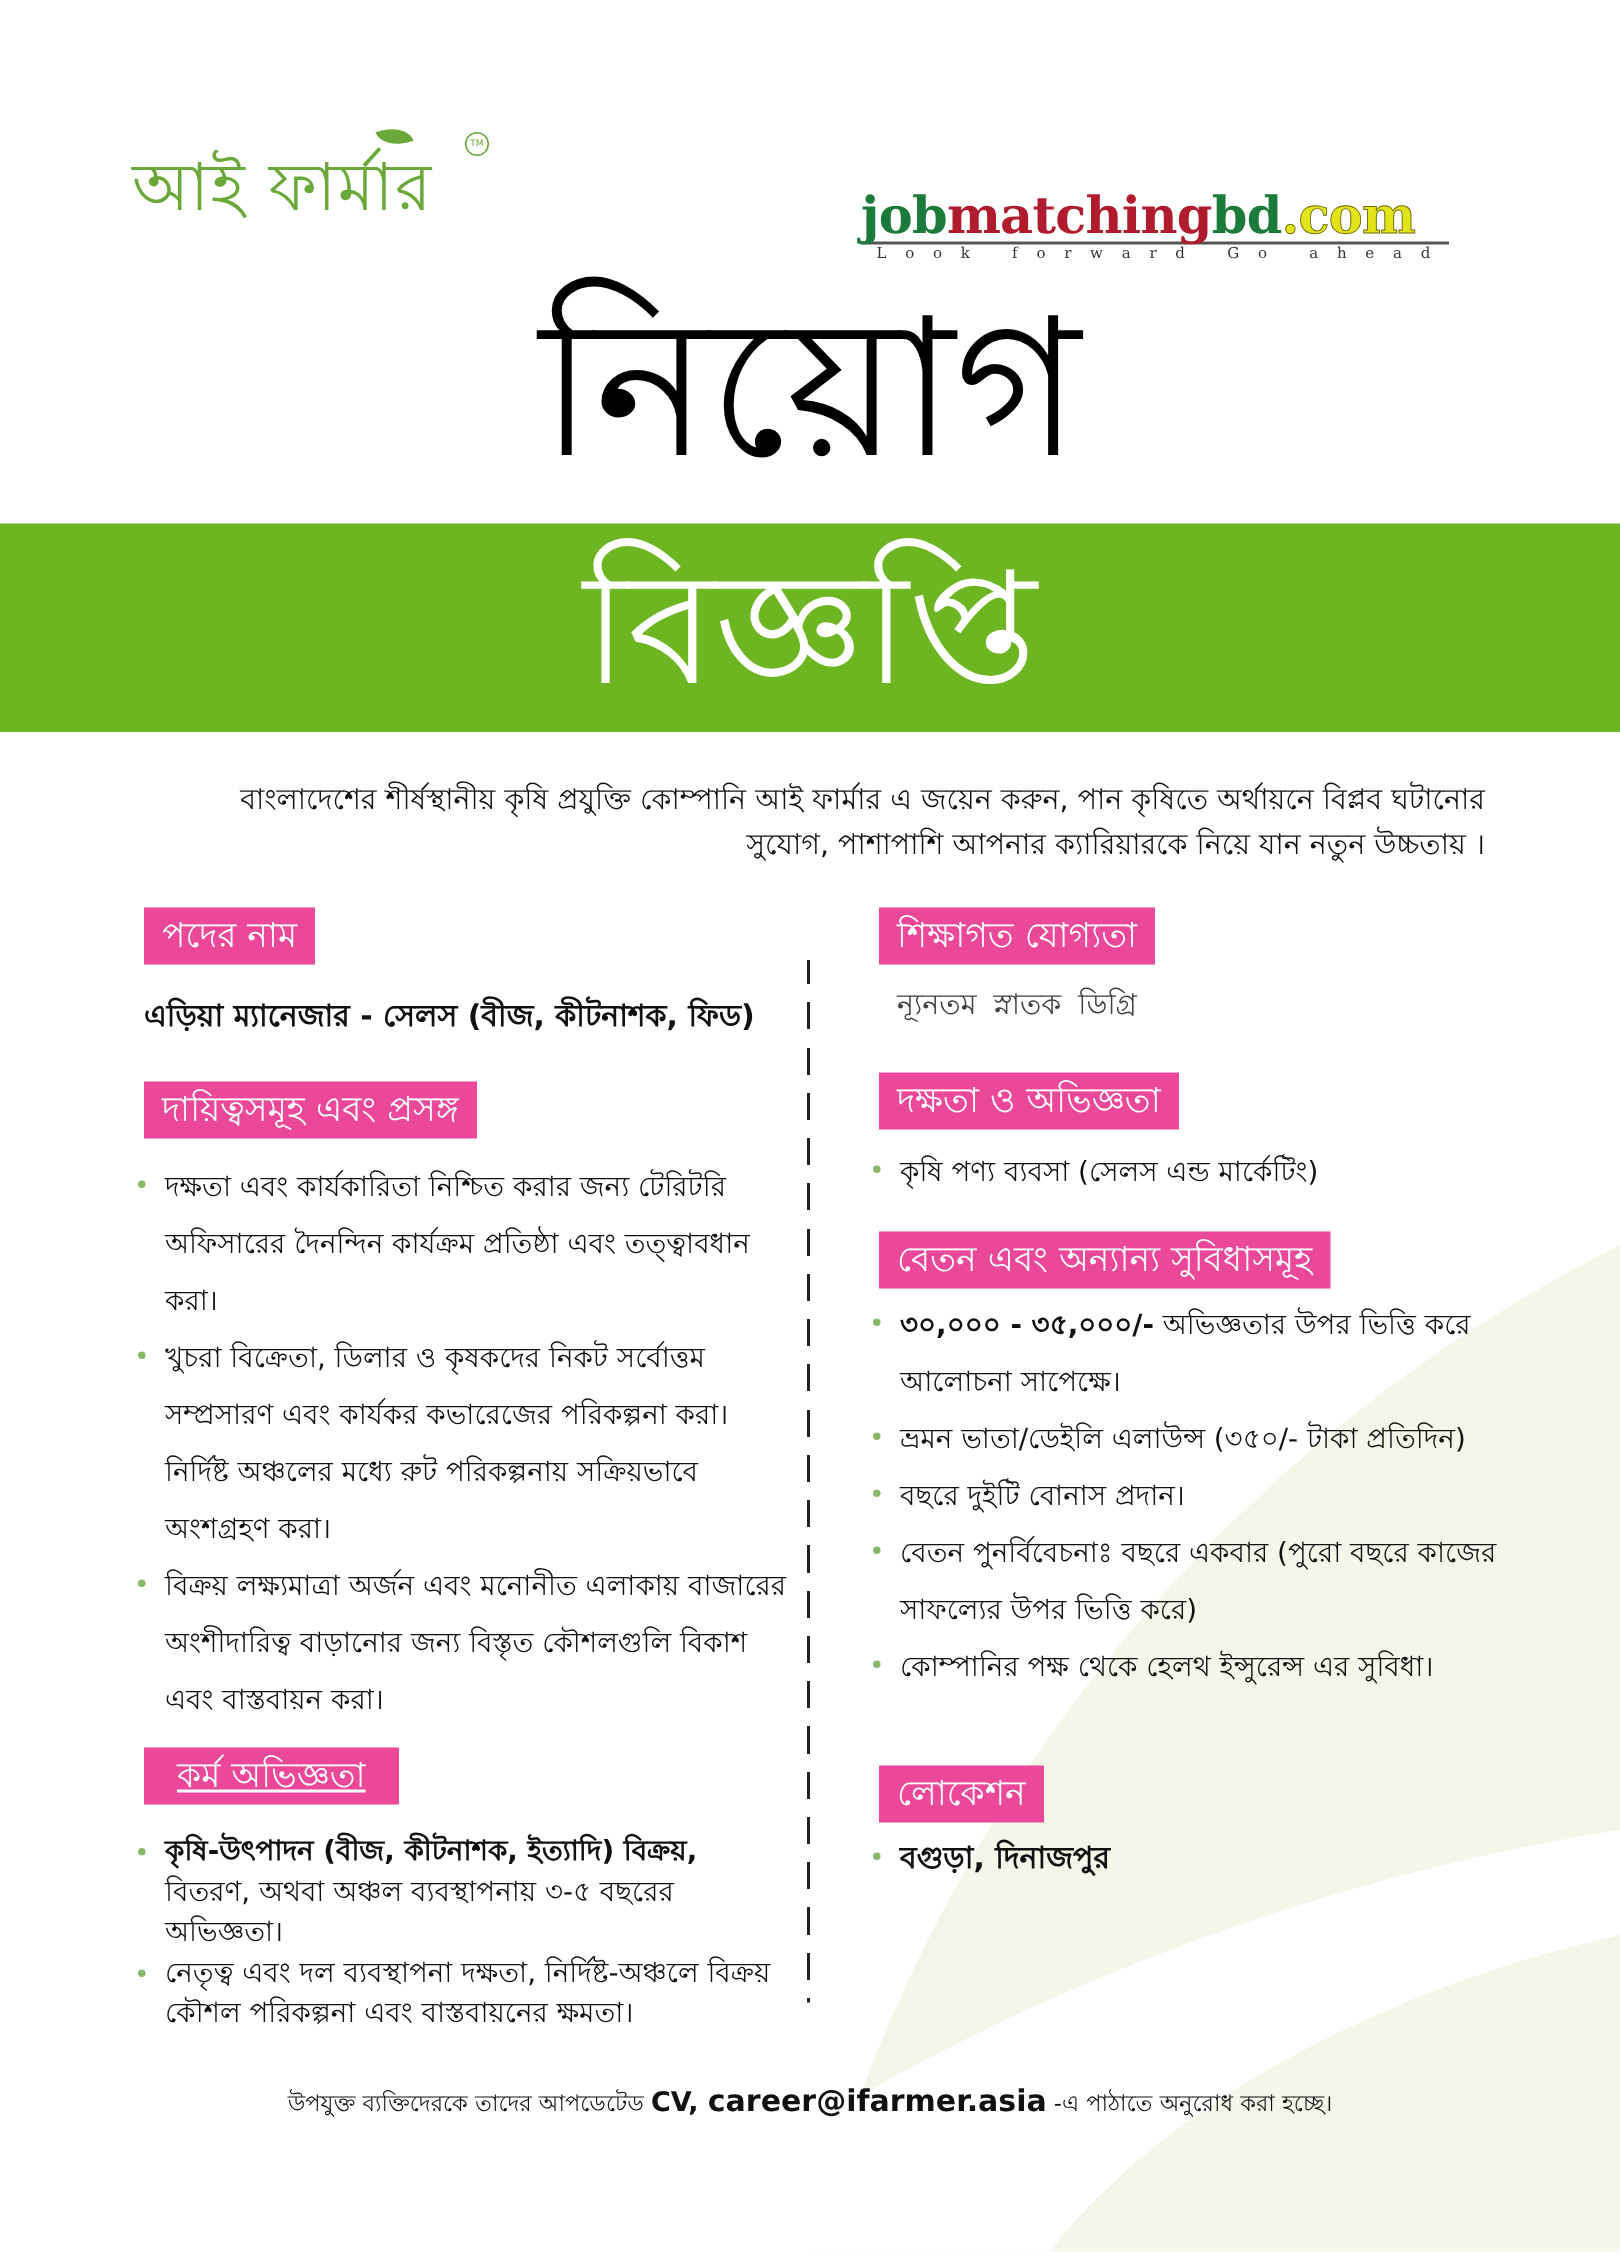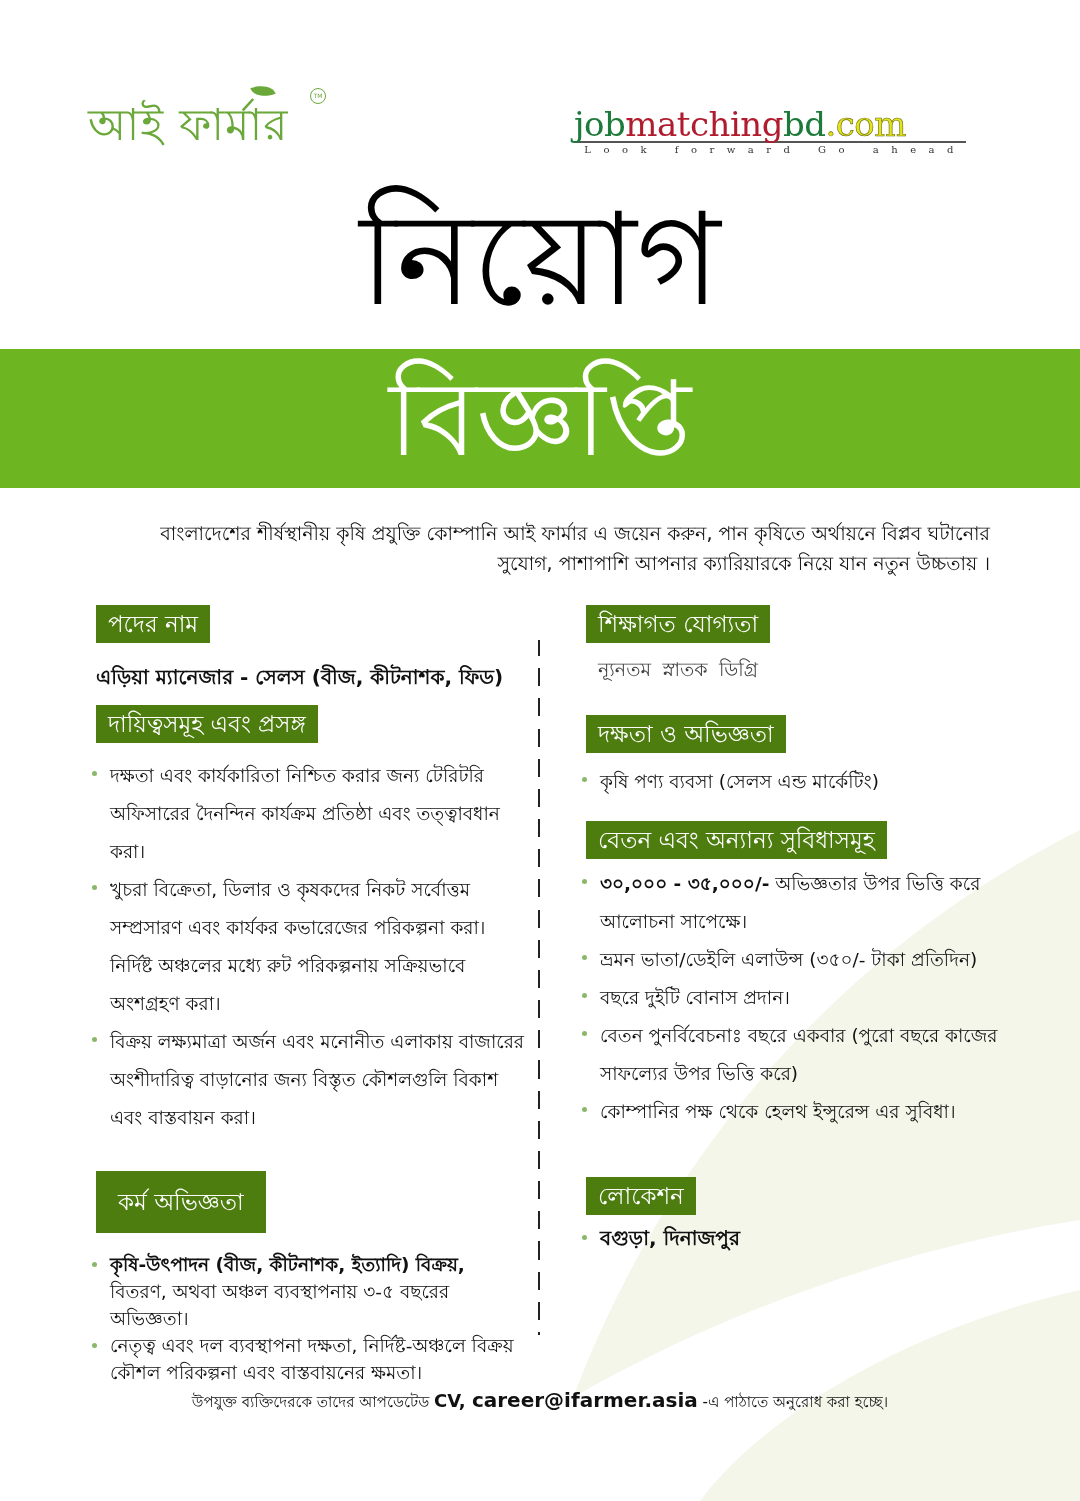--- a/index.html
+++ b/index.html
@@ -7,41 +7,41 @@
   body { position: relative; font-family: "DejaVu Sans", "Liberation Sans", sans-serif; color: #111; }
 
   .bg-swoosh { position: absolute; left: 0; top: 0; width: 1080px; height: 1501px; z-index: 0; pointer-events: none; }
 
   .logo-ifarmer { position: absolute; left: 88px; top: 92px; z-index: 2; }
   .logo-ifarmer .text { font-size: 44px; color: #6aa83a; font-family: "DejaVu Sans", sans-serif; letter-spacing: 1px; }
   .logo-ifarmer .leaf { position: absolute; left: 164px; top: -8px; width: 22px; height: 14px; background: #6aa83a; border-radius: 0 100% 0 100%; transform: rotate(-20deg); }
   .logo-ifarmer .tm { position: absolute; left: 222px; top: -4px; width: 16px; height: 16px; border: 1px solid #6aa83a; border-radius: 50%; font-size: 6px; color: #6aa83a; text-align: center; line-height: 14px; }
 
   .logo-jm { position: absolute; left: 574px; top: 105px; z-index: 2; width: 392px; }
-  .logo-jm .brand { font-family: "DejaVu Serif", serif; font-weight: normal; font-size: 34px; line-height: 38px; letter-spacing: -0.5px; white-space: nowrap; }
+  .logo-jm .brand { font-family: "DejaVu Serif", serif; font-weight: bold; font-size: 34px; line-height: 38px; letter-spacing: -0.5px; white-space: nowrap; margin-top: 20px; }
   .logo-jm .c1 { color: #1c7a3a; }
   .logo-jm .c2 { color: #b01c2e; }
   .logo-jm .c3 { color: #1c7a3a; }
   .logo-jm .c4 { color: #e3e31a; -webkit-text-stroke: 0.6px #6b6b10; }
   .logo-jm .rule { height: 2px; background: #555; margin-top: -2px; }
   .logo-jm .tag { font-family: "DejaVu Serif", serif; font-size: 10px; letter-spacing: 12.5px; color: #333; white-space: nowrap; margin-top: 1px; text-align: right; }
 
   .title-top { position: absolute; left: 0; width: 1080px; top: 185px; text-align: center; font-size: 128px; line-height: 150px; color: #000; z-index: 2; font-family: "DejaVu Sans", sans-serif; }
   .banner { position: absolute; left: 0; top: 349px; width: 1080px; height: 139px; background: #6db521; z-index: 1; }
   .title-bottom { position: absolute; left: 0; width: 1080px; top: 350px; text-align: center; font-size: 104px; line-height: 138px; color: #ffffff; z-index: 2; font-family: "DejaVu Sans", sans-serif; }
 
   .intro { position: absolute; left: 90px; width: 900px; top: 518px; text-align: right; font-size: 19px; line-height: 30px; color: #111; z-index: 2; }
 
   .divider { position: absolute; left: 538px; top: 640px; height: 695px; width: 3px; border-left: 2px dashed #222; z-index: 2; border-image: repeating-linear-gradient(to bottom, #222 0 18px, transparent 18px 30px) 2; }
 
   .col { position: absolute; z-index: 2; }
   .col-left { left: 96px; top: 605px; width: 440px; }
   .col-right { left: 586px; top: 605px; width: 460px; }
 
-  .heading { display: inline-block; background: #4d7c0f; color: #fff; font-size: 23px; line-height: 38px; padding: 0 12px; }
+  .heading { display: inline-block; background: #ec4899; color: #fff; font-size: 23px; line-height: 38px; padding: 0 12px; }
 
   .plain-line { font-size: 19px; line-height: 28px; color: #404040; font-family: Liberation Mono, monospace; }
   .bold-line { font-size: 20px; font-weight: bold; line-height: 28px; color: #111; }
 
   ul.bullets { list-style: none; }
   ul.bullets li { position: relative; padding-left: 14px; font-size: 18.5px; color: #111; }
   ul.bullets li::before { content: ""; position: absolute; left: -4px; top: 14px; width: 5px; height: 5px; border-radius: 50%; background: #8ab86a; }
   ul.loose li { line-height: 38px; }
   ul.tight li { line-height: 27px; }
   ul.tight li::before { top: 11px; }
@@ -80,28 +80,28 @@
   <div>বাংলাদেশের শীর্ষস্থানীয় কৃষি প্রযুক্তি কোম্পানি আই ফার্মার এ জয়েন করুন, পান কৃষিতে অর্থায়নে বিপ্লব ঘটানোর</div>
   <div>সুযোগ,  পাশাপাশি আপনার ক্যারিয়ারকে নিয়ে যান নতুন উচ্চতায় ।</div>
 </div>
 
 <div class="divider"></div>
 
 <div class="col col-left">
   <div class="heading">পদের নাম</div>
   <div class="bold-line" style="margin-top:20px;">এড়িয়া ম্যানেজার - সেলস  (বীজ, কীটনাশক, ফিড)</div>
 
-  <div class="heading" style="margin-top:14px;">দায়িত্বসমূহ এবং প্রসঙ্গ</div>
+  <div class="heading" style="margin-top:30px;">দায়িত্বসমূহ এবং প্রসঙ্গ</div>
   <ul class="bullets loose" style="margin-top:14px; width:430px;">
     <li>দক্ষতা এবং কার্যকারিতা নিশ্চিত করার জন্য টেরিটরি অফিসারের দৈনন্দিন কার্যক্রম প্রতিষ্ঠা এবং তত্ত্বাবধান করা।</li>
     <li>খুচরা বিক্রেতা, ডিলার ও কৃষকদের নিকট সর্বোত্তম সম্প্রসারণ এবং কার্যকর কভারেজের পরিকল্পনা করা। নির্দিষ্ট অঞ্চলের মধ্যে রুট পরিকল্পনায় সক্রিয়ভাবে অংশগ্রহণ করা।</li>
     <li>বিক্রয় লক্ষ্যমাত্রা অর্জন এবং মনোনীত এলাকায় বাজারের অংশীদারিত্ব বাড়ানোর জন্য বিস্তৃত কৌশলগুলি বিকাশ এবং বাস্তবায়ন করা।</li>
   </ul>
 
-  <div class="heading" style="margin-top:34px; padding:12px 22px;">কর্ম অভিজ্ঞতা</div>
+  <div class="heading" style="margin-top:12px; padding:0 22px;text-decoration:underline;">কর্ম অভিজ্ঞতা</div>
   <ul class="bullets tight" style="margin-top:18px; width:420px;">
     <li><span class="b">কৃষি-উৎপাদন (বীজ, কীটনাশক, ইত্যাদি) বিক্রয়,</span><span> বিতরণ, অথবা অঞ্চল ব্যবস্থাপনায় ৩-৫ বছরের অভিজ্ঞতা।</span></li>
     <li>নেতৃত্ব এবং দল ব্যবস্থাপনা দক্ষতা, নির্দিষ্ট-অঞ্চলে বিক্রয় কৌশল পরিকল্পনা এবং বাস্তবায়নের ক্ষমতা।</li>
   </ul>
 </div>
 
 <div class="col col-right">
   <div class="heading">শিক্ষাগত যোগ্যতা</div>
   <div class="plain-line" style="margin-top:14px; padding-left:12px;">ন্যূনতম স্নাতক ডিগ্রি</div>
 

